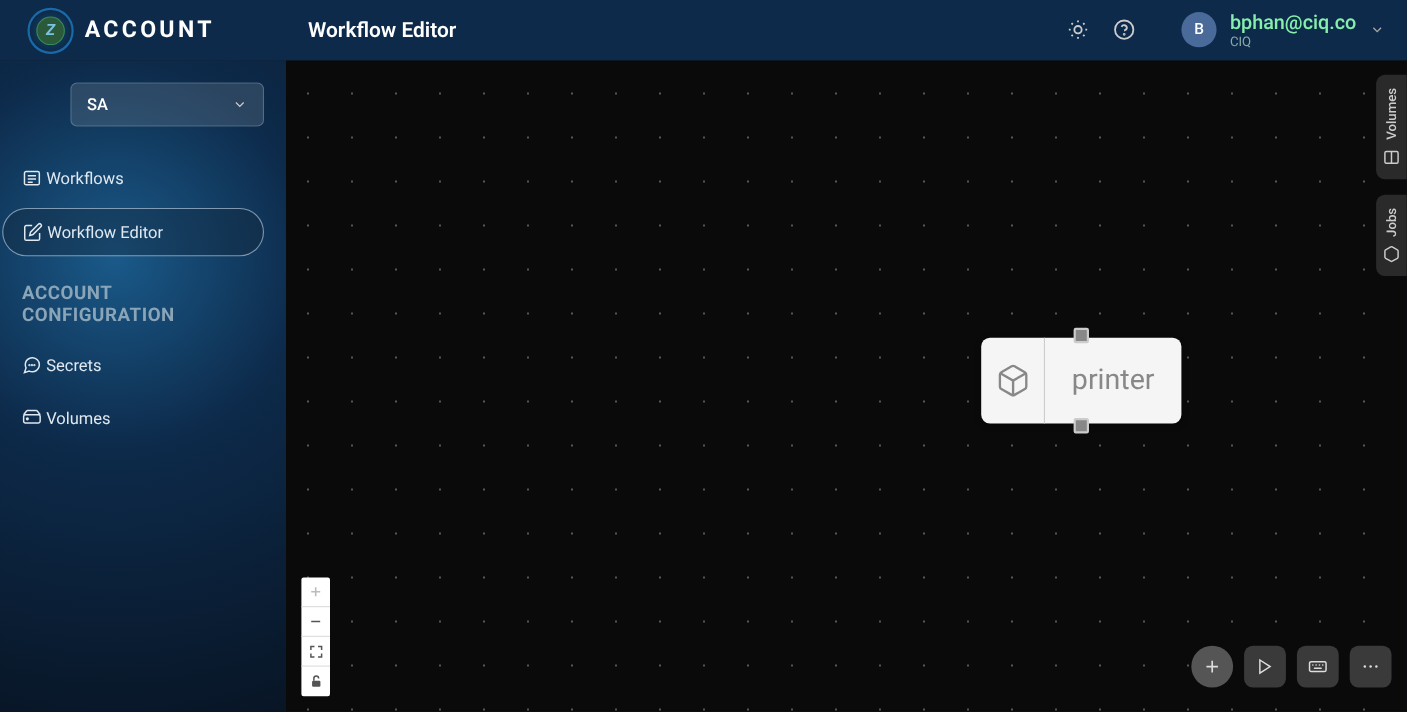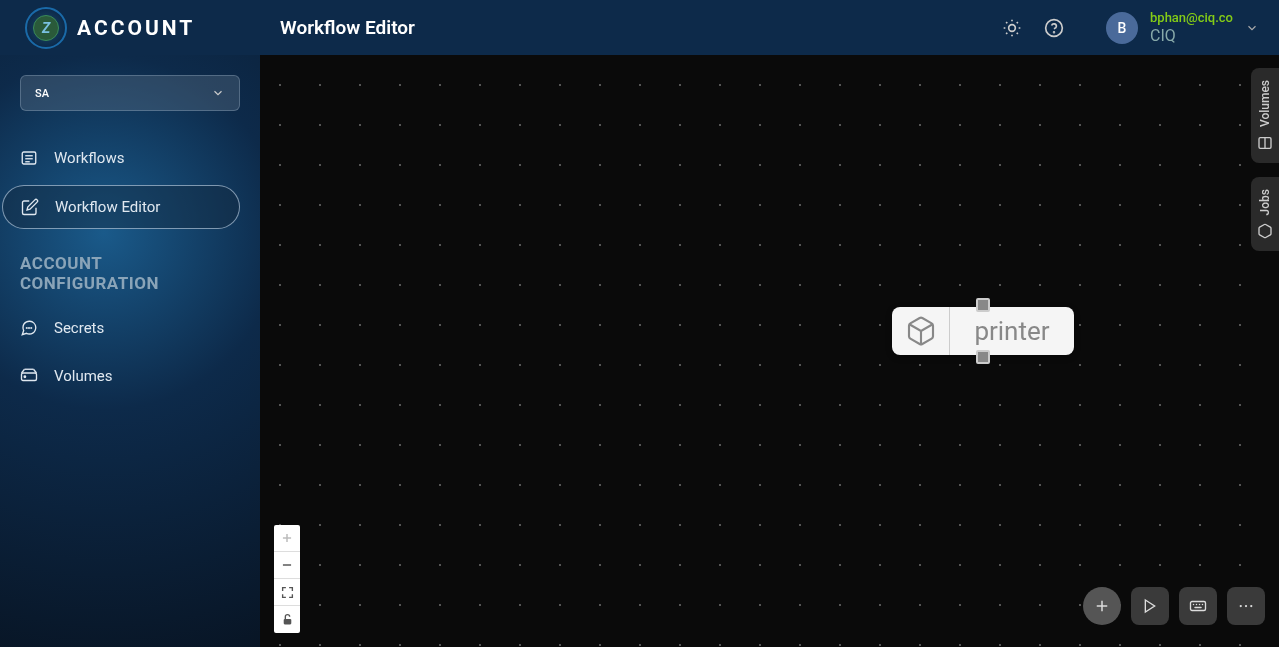--- a/index.html
+++ b/index.html
@@ -101,26 +101,26 @@
       justify-content: center;
       font-size: 14px;
       font-weight: 500;
     }
     .user-info {
       display: flex;
       flex-direction: column;
       line-height: 1.2;
     }
     .user-email {
-      font-size: 13px;
+      font-size: 18px;
       font-weight: 500;
-      color: #84cc16;
+      color: #86efac;
     }
     .user-company {
-      font-size: 16px;
+      font-size: 12px;
       color: #8aa;
     }
     
     
     .main {
       display: flex;
       height: calc(100% - 55px);
     }
     
     
@@ -133,29 +133,30 @@
       gap: 6px;
     }
     .org-selector {
       background: rgba(100, 120, 140, 0.35);
       border: 1px solid rgba(180, 200, 220, 0.3);
       border-radius: 6px;
       padding: 10px 14px;
       display: flex;
       align-items: center;
       justify-content: space-between;
-      font-size: 11px;
+      font-size: 15px;
       font-weight: 500;
       cursor: pointer;
       margin-bottom: 20px;
+      margin-left: 44px;
     }
     .nav-item {
       display: flex;
       align-items: flex-start;
-      gap: 16px;
+      gap: 4px;
       padding: 12px 10px;
       border-radius: 24px;
       cursor: pointer;
       font-size: 15px;
       color: #e0e8f0;
       margin-left: -10px;
     }
     .nav-item.active {
       border: 1px solid rgba(200, 220, 240, 0.6);
       background: rgba(20, 40, 60, 0.4);
@@ -189,21 +190,21 @@
       background-image: radial-gradient(circle, #555 1px, transparent 1px);
       background-size: 40px 40px;
       background-position: 0 10px;
     }
     
     .node {
       position: absolute;
       left: 632px;
       top: 252px;
       width: 182px;
-      height: 48px;
+      height: 78px;
       background: #f5f5f5;
       border-radius: 8px;
       display: flex;
       align-items: center;
       box-shadow: 0 2px 6px rgba(0,0,0,0.3);
     }
     .node-icon-box {
       width: 58px;
       height: 100%;
       border-right: 1px solid #ccc;

